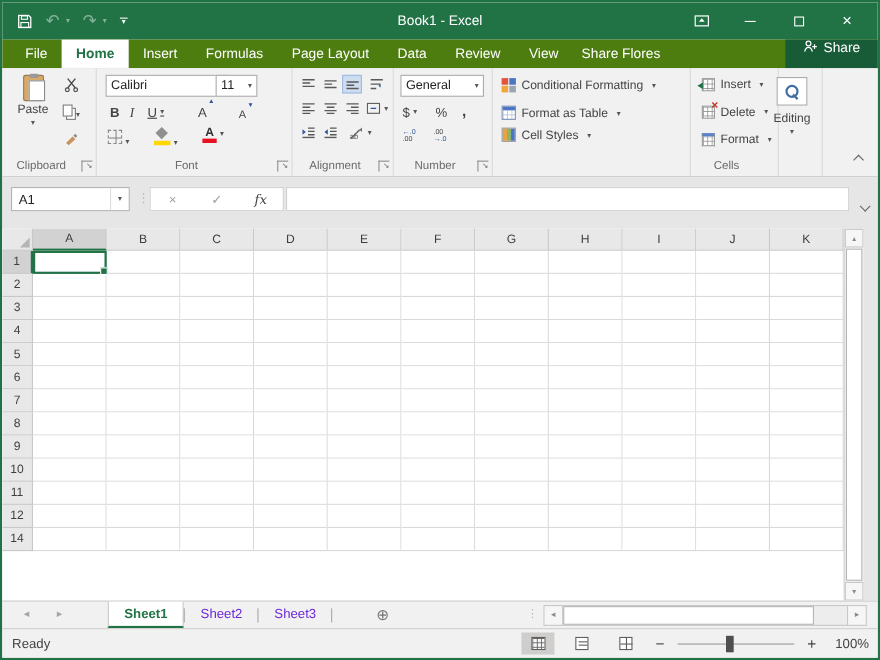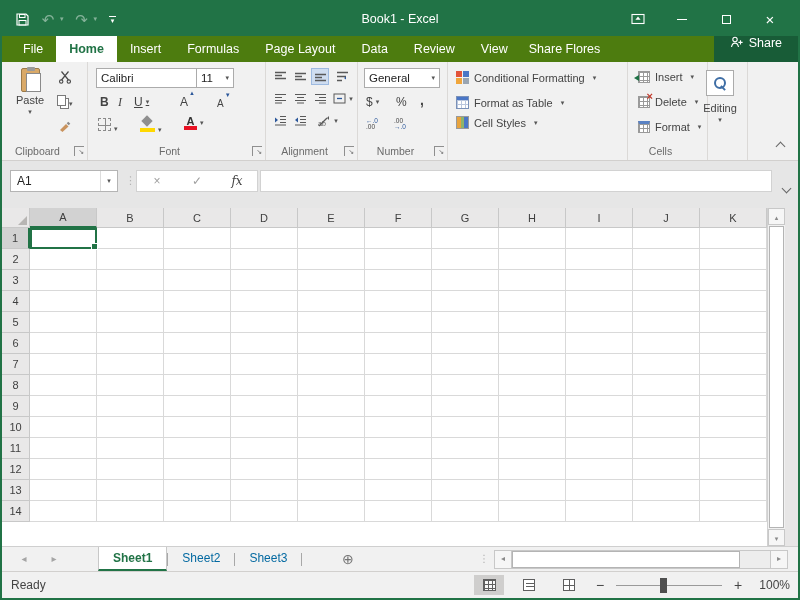--- a/index.html
+++ b/index.html
@@ -121,21 +121,21 @@
   .vscroll{left:765px;top:206px;width:18px;height:338px;background:#f1f1f1;border-left:1px solid #d0d0d0}
   .varrow{position:absolute;left:0;right:0;height:17px;text-align:center;line-height:17px;font-size:7px;color:#8a8a8a;border:1px solid #c8c8c8;background:#f6f6f6}
   .varrow.up{top:0}.varrow.dn{bottom:0}
   .vthumb{position:absolute;left:1px;right:1px;top:18px;bottom:18px;background:#fff;border:1px solid #b4b4b4}
   .rightstrip{left:783px;right:0;top:206px;height:338px;background:#e7e6e6}
 
   
   .sheetrow{left:0;right:0;top:544px;height:25px;background:#f1f1f1;border-top:1px solid #cfcfcf}
   .snav{position:absolute;top:0;line-height:24px;font-size:10px;color:#a5a5a5;width:16px;text-align:center}
   .stabs{position:absolute;left:96px;top:0;bottom:0;display:flex;align-items:stretch}
-  .stab{padding:0 14px;line-height:23px;font-size:12px;color:#0369a1}
+  .stab{padding:0 14px;line-height:23px;font-size:12px;color:#6d28d9}
   .stab.active{background:#fff;color:#217346;font-weight:bold;border-bottom:2px solid #217346;border-left:1px solid #c8c8c8;border-right:1px solid #c8c8c8;line-height:22px}
   .stsep{width:1px;height:13px;background:#a8a8a8;align-self:center}
   .addsheet{position:absolute;left:340px;top:0;line-height:24px;font-size:14px;color:#757575}
   .sdots{position:absolute;left:477px;top:0;line-height:24px;color:#b0b0b0;font-size:10px}
   .hscroll{position:absolute;left:492px;right:10px;top:3px;height:19px;display:flex}
   .harrow{width:18px;border:1px solid #c8c8c8;background:#f6f6f6;text-align:center;line-height:16px;font-size:8px;color:#8a8a8a}
   .htrack{flex:1;border-top:1px solid #c8c8c8;border-bottom:1px solid #c8c8c8;background:#ededed;position:relative}
   .hthumb{position:absolute;left:0;top:0;bottom:0;width:228px;background:#fff;border:1px solid #b4b4b4}
 
   
@@ -603,34 +603,20 @@
           <div class="cell"></div>
           <div class="cell"></div>
           <div class="cell"></div>
           <div class="cell"></div>
           <div class="cell"></div>
           <div class="cell"></div>
           <div class="cell"></div>
           <div class="cell"></div>
         </div>
         <div class="grow">
-          <div class="rowh">13</div>
-          <div class="cell"></div>
-          <div class="cell"></div>
-          <div class="cell"></div>
-          <div class="cell"></div>
-          <div class="cell"></div>
-          <div class="cell"></div>
-          <div class="cell"></div>
-          <div class="cell"></div>
-          <div class="cell"></div>
-          <div class="cell"></div>
-          <div class="cell"></div>
-        </div>
-        <div class="grow">
           <div class="rowh">14</div>
           <div class="cell"></div>
           <div class="cell"></div>
           <div class="cell"></div>
           <div class="cell"></div>
           <div class="cell"></div>
           <div class="cell"></div>
           <div class="cell"></div>
           <div class="cell"></div>
           <div class="cell"></div>

